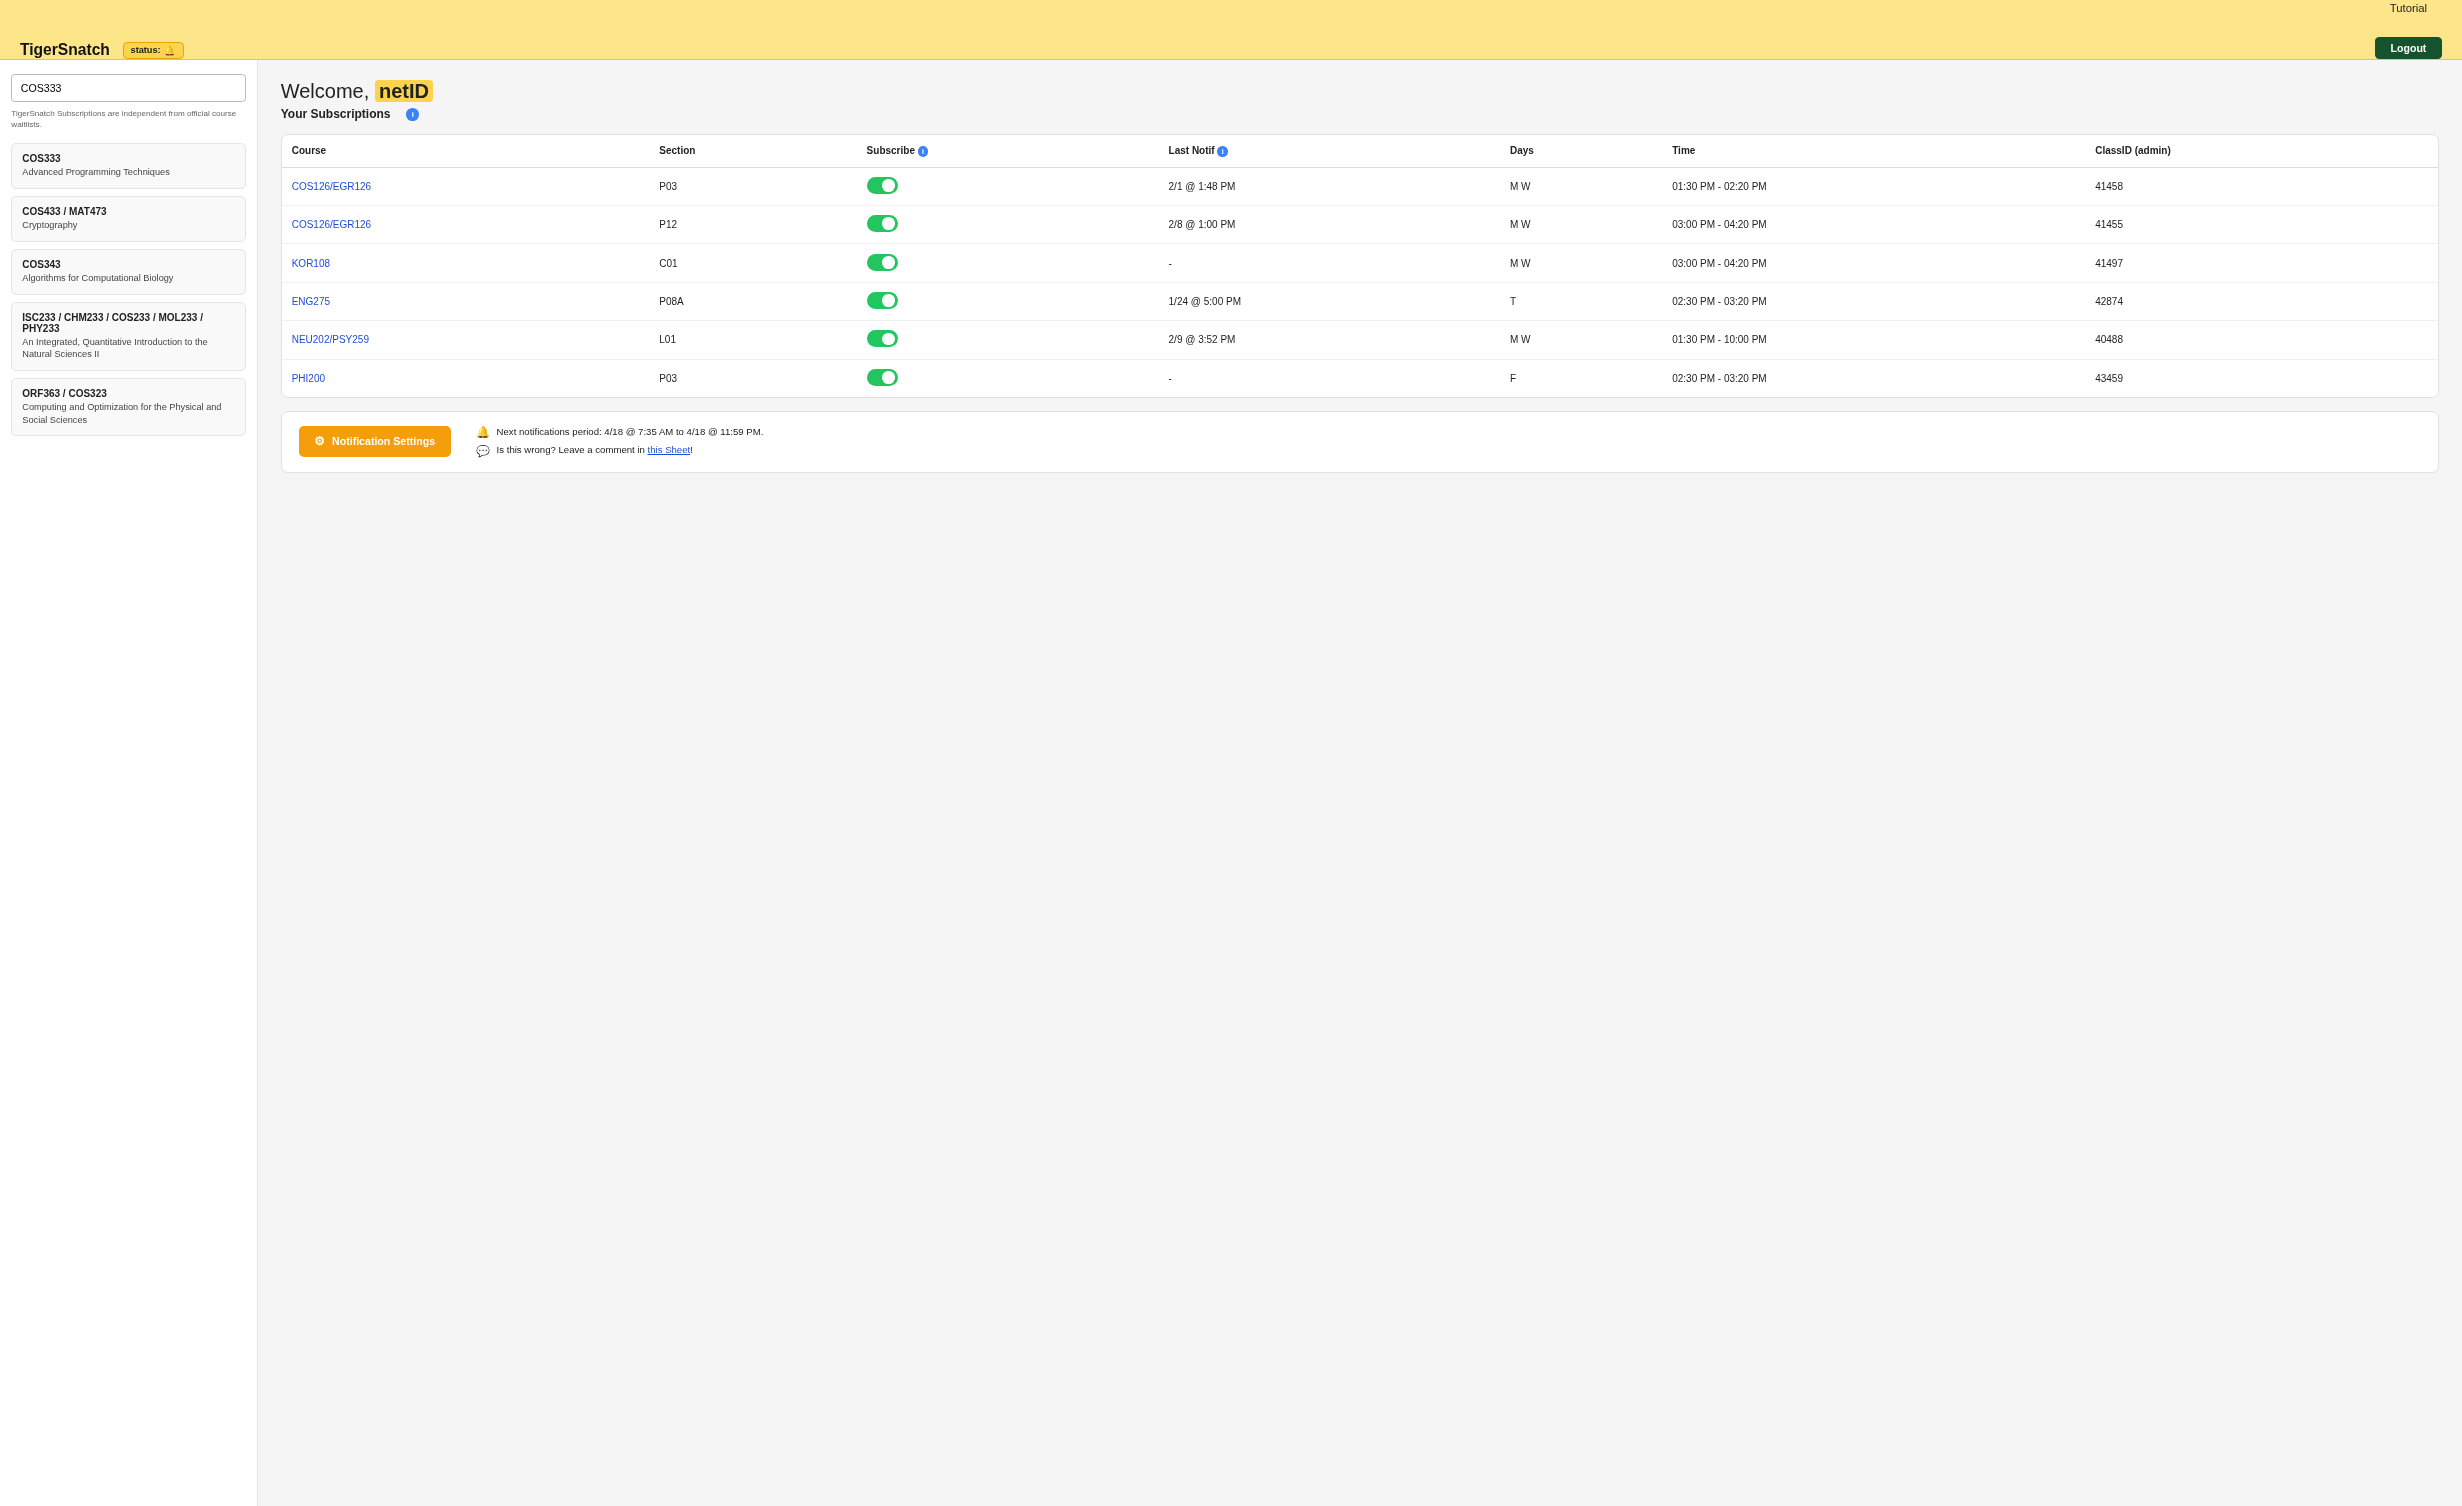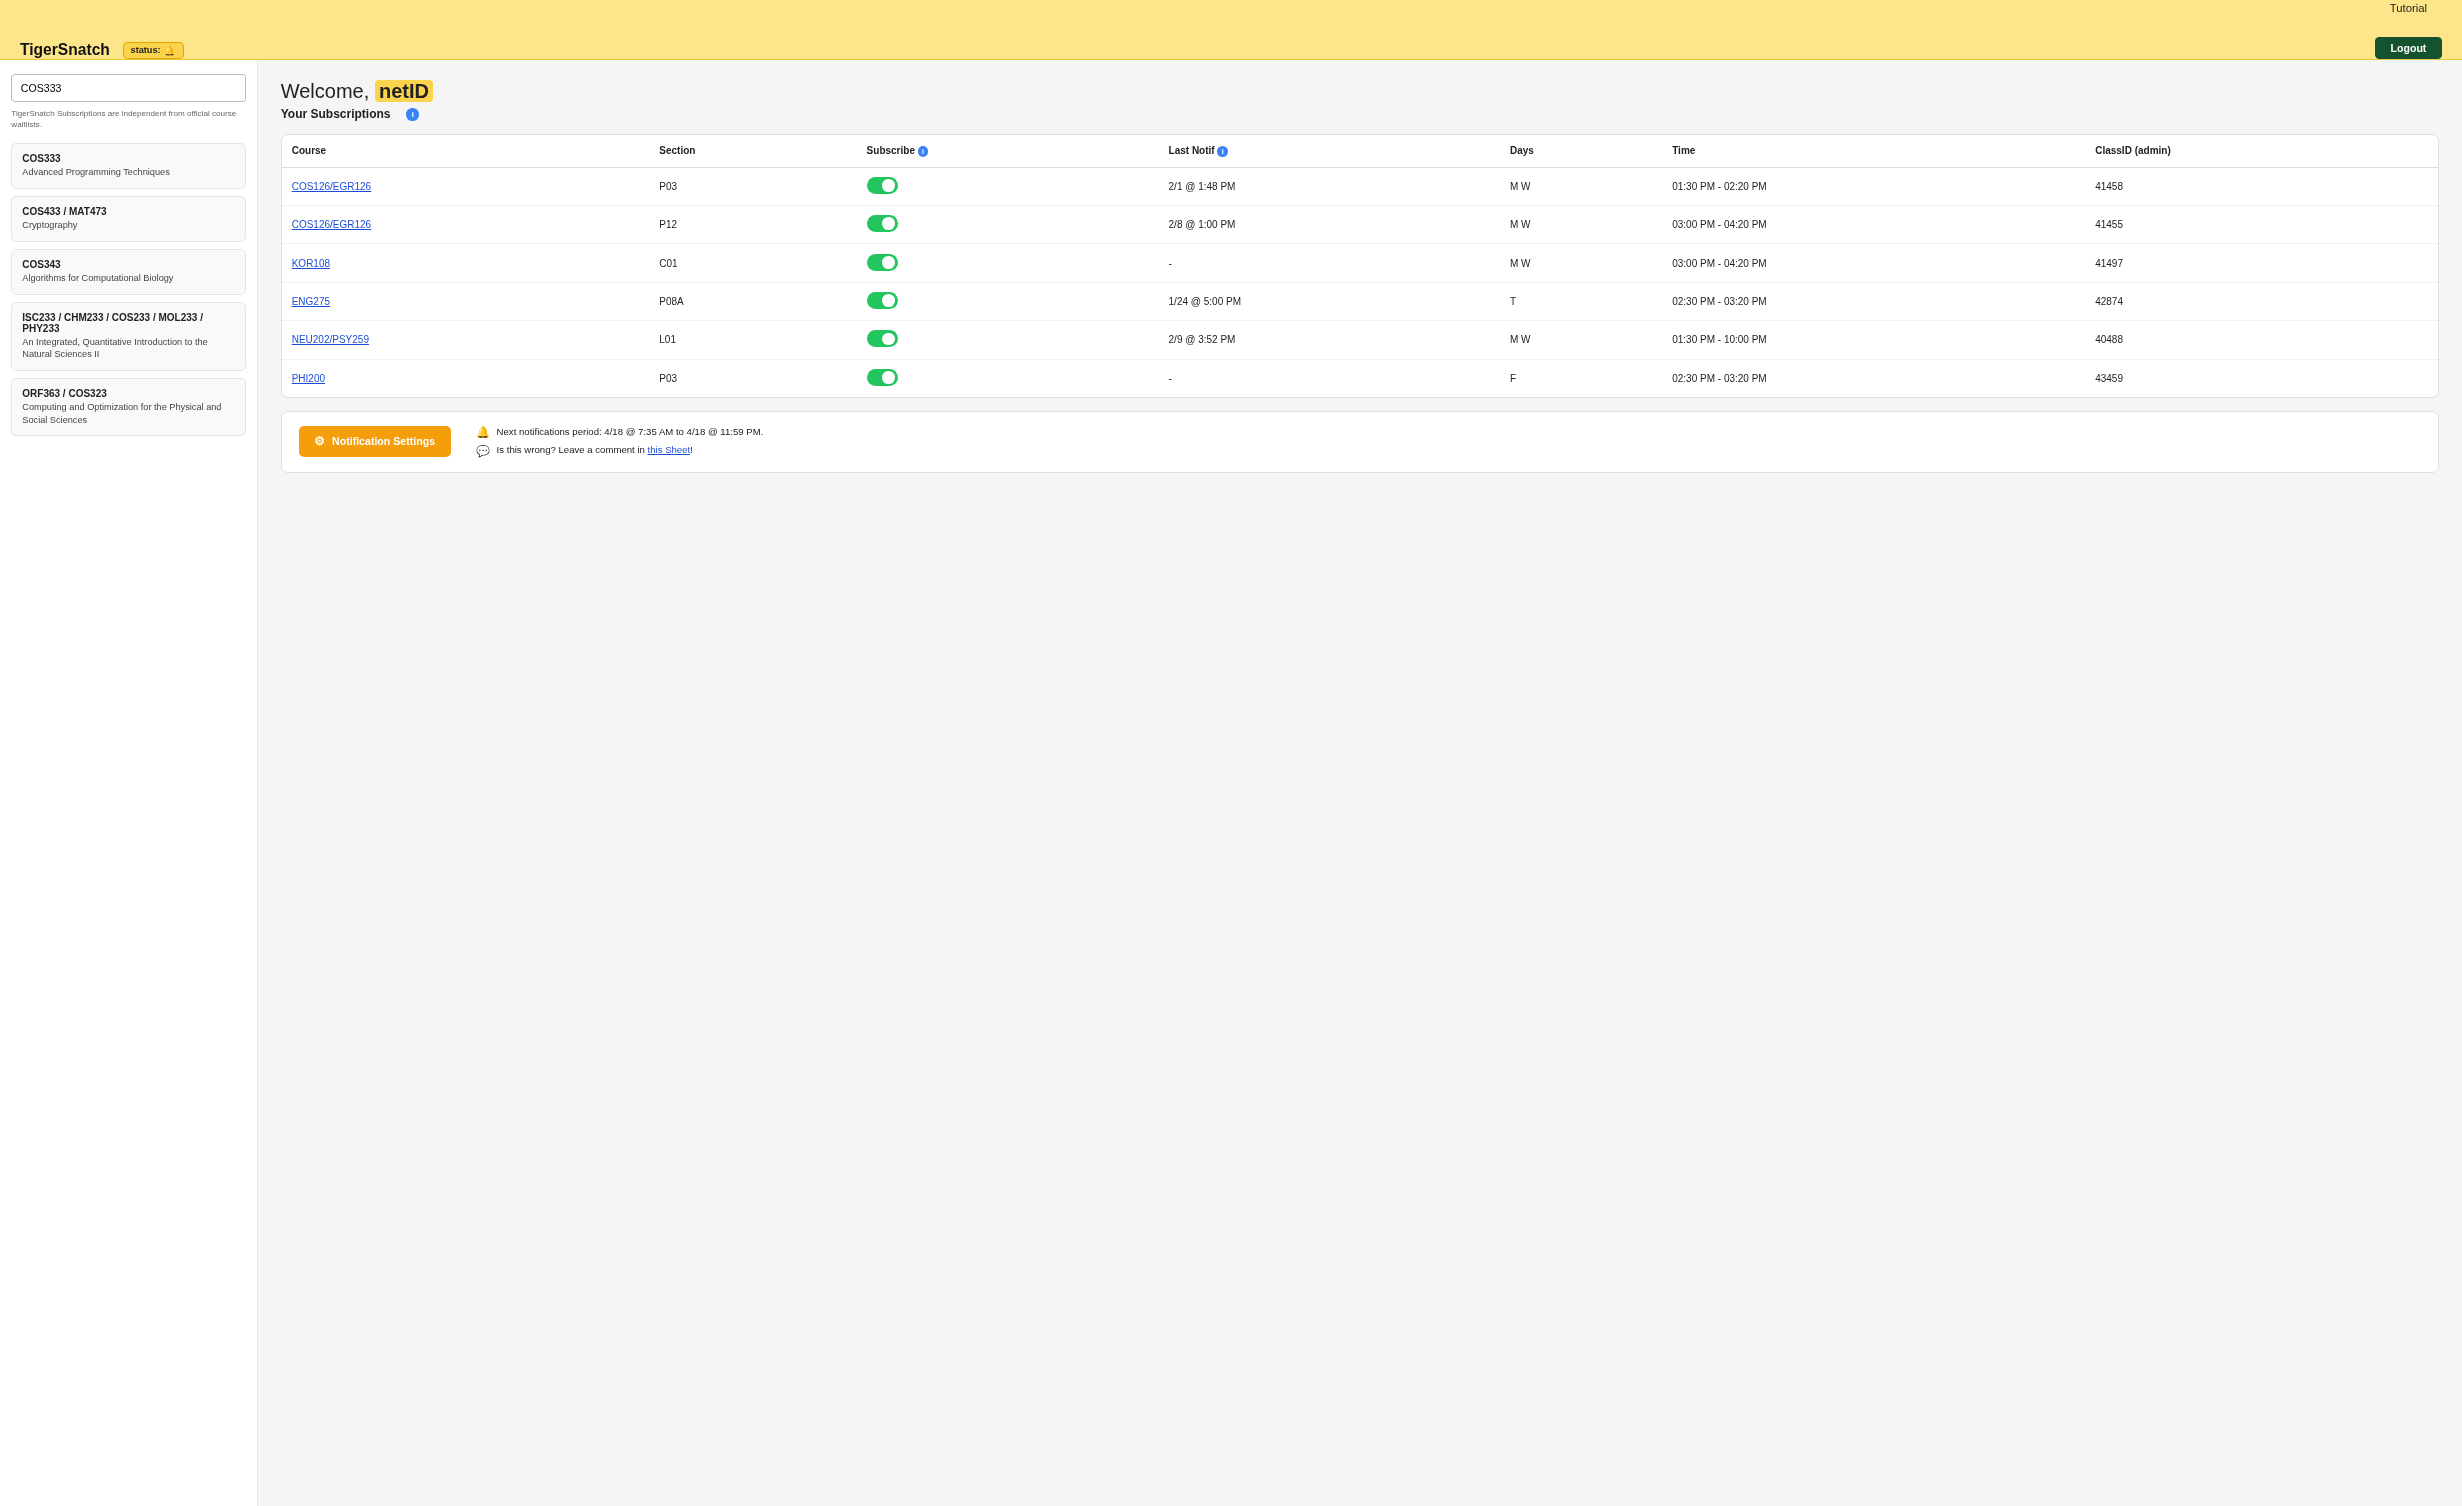--- a/index.html
+++ b/index.html
@@ -171,21 +171,20 @@
     }
     td {
       padding: 9.2px 10px;
       font-size: 10px;
       border-bottom: 0.7px solid #f0f0f0;
       vertical-align: middle;
     }
     tr:last-child td { border-bottom: none; }
     .course-link {
       color: #1d4ed8;
-      text-decoration: underline;
       cursor: pointer;
     }
     .toggle {
       position: relative;
       display: inline-block;
       width: 31px;
       height: 17px;
     }
     .toggle-slider {
       position: absolute;

